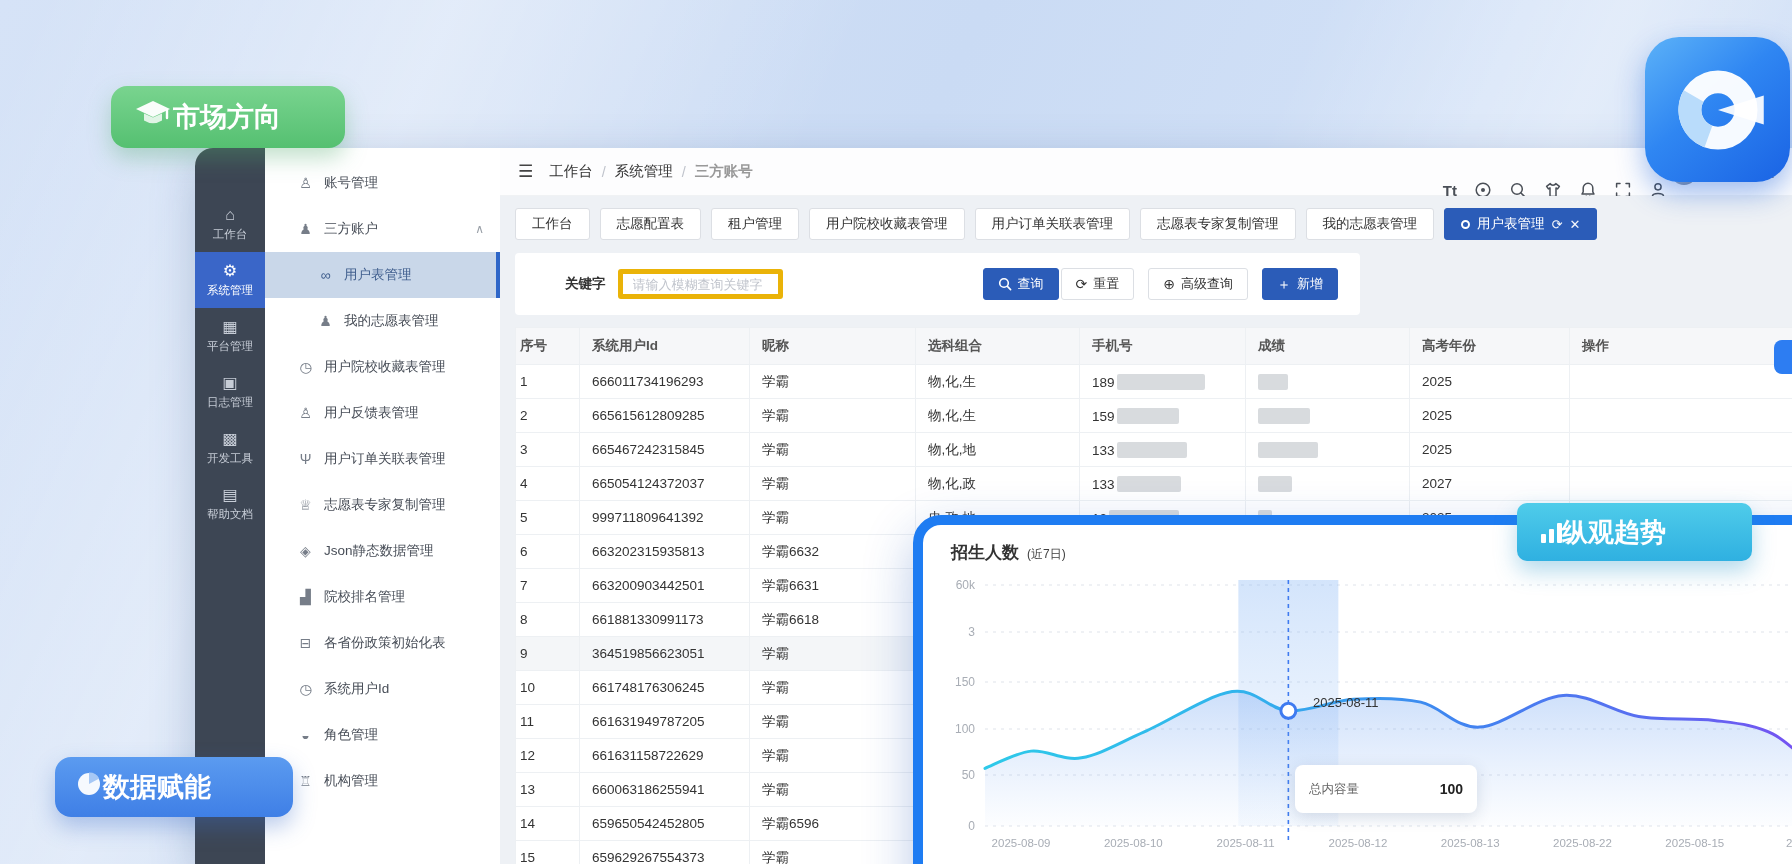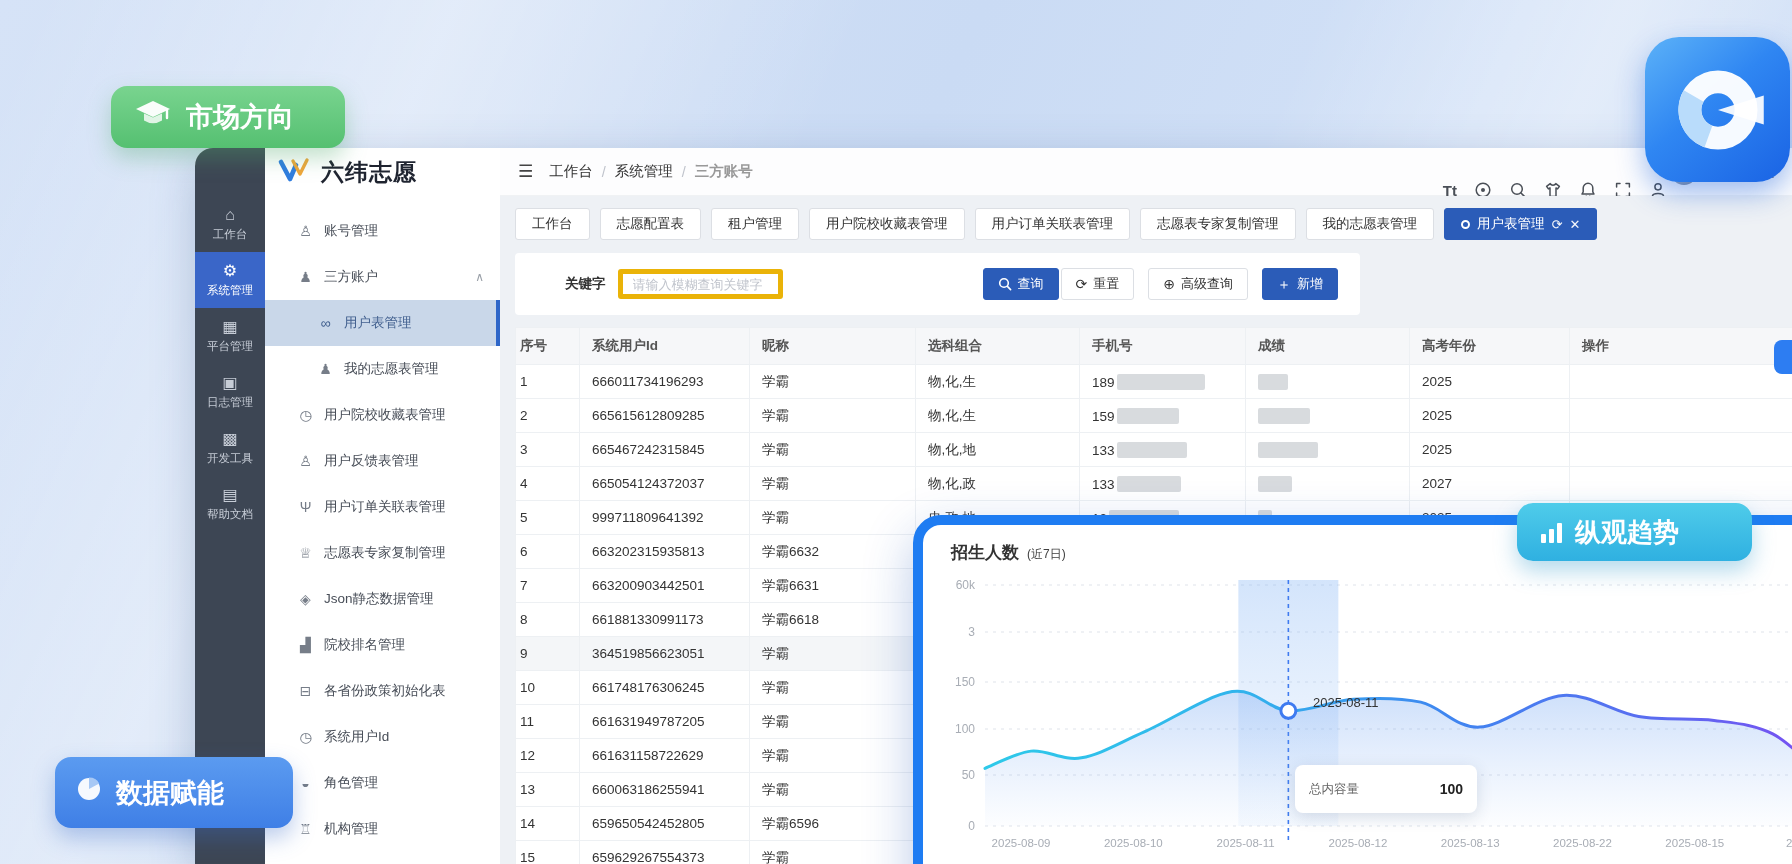--- a/index.html
+++ b/index.html
@@ -100,28 +100,28 @@
   .xlab{position:absolute;top:312px;transform:translateX(-50%);font-size:11.5px;color:#a8adb5;white-space:nowrap;z-index:2;}
   svg.chartsvg{position:absolute;left:0;top:0;z-index:1;}
   .tt-date{position:absolute;left:390px;top:170px;font-size:13px;color:#333;z-index:4;}
   .tt-card{position:absolute;left:372px;top:240px;width:182px;height:48px;background:#fff;border-radius:8px;
     box-shadow:0 4px 16px rgba(40,60,100,.16);display:flex;align-items:center;justify-content:space-between;
     padding:0 14px;box-sizing:border-box;z-index:4;}
   .tt-field{font-size:12.5px;color:#666;}
   .tt-value{font-size:14px;font-weight:bold;color:#222;}
 
   
-  .badge{position:absolute;display:flex;align-items:center;gap:13px;color:#fff;font-weight:bold;
+  .badge{position:absolute;display:flex;align-items:center;color:#fff;font-weight:bold;
     border-radius:16px;z-index:30;box-sizing:border-box;}
   #badge-market{left:111px;top:86px;width:234px;height:62px;font-size:27px;padding-left:22px;
     background:linear-gradient(180deg,#79d48f,#55c071);box-shadow:0 10px 22px rgba(80,170,110,.35);}
-  #badge-data{left:55px;top:757px;width:238px;height:71px;font-size:27px;padding-left:20px;
+  #badge-data{left:55px;top:757px;width:238px;height:60px;font-size:27px;padding-left:20px;
     background:linear-gradient(180deg,#5b9bf0,#3f7fe6);box-shadow:0 10px 22px rgba(60,110,200,.35);}
   #badge-trend{left:1517px;top:503px;width:235px;height:58px;font-size:26px;padding-left:24px;
-    border-radius:16px;z-index:40;background:linear-gradient(180deg,#4fccea,#2fb0e1);
+    border-radius:10px;z-index:40;background:linear-gradient(180deg,#4fccea,#2fb0e1);
     box-shadow:0 10px 22px rgba(40,150,200,.35);}
   .trend-bars{display:flex;align-items:flex-end;gap:3px;height:22px;}
   .trend-bars i{display:block;width:5px;background:#fff;border-radius:1px;}
 
   .app-icon{position:absolute;left:1645px;top:37px;width:145px;height:145px;border-radius:34px;z-index:35;
     background:linear-gradient(140deg,#5cb2f8 0%,#2f86f2 45%,#1a63e4 100%);
     box-shadow:0 12px 28px rgba(30,100,220,.42);display:flex;align-items:center;justify-content:center;}
 
   .edge-sliver{position:absolute;right:0;top:340px;width:18px;height:34px;background:#2d7df2;
     border-radius:8px 0 0 8px;z-index:25;}
@@ -154,29 +154,20 @@
         <span class="rail-icon">▩</span>
         <span class="rail-label">开发工具</span>
       </div>
       <div class="rail-item">
         <span class="rail-icon">▤</span>
         <span class="rail-label">帮助文档</span>
       </div>
     </div>
 
   <div class="sidebar">
-    <div class="logo-row">
-      <span>
-        <svg width="36" height="28" viewBox="0 0 36 28">
-          <path d="M4,6 L13,23 L19,9" fill="none" stroke="#2f7de0" stroke-width="4.6" stroke-linecap="round" stroke-linejoin="round"></path>
-          <path d="M16,5 L23,18 L30,4" fill="none" stroke="#f0a63a" stroke-width="3.4" stroke-linecap="round" stroke-linejoin="round"></path>
-        </svg>
-      </span>
-      <span class="logo-text">六纬志愿</span>
-    </div>
     <div class="menu" id="sidebar-menu">
         <div class="menu-item">
           <span class="mi-icon">♙</span>
           <span class="mi-label">账号管理</span>
         </div>
         <div class="menu-item">
           <span class="mi-icon">♟</span>
           <span class="mi-label">三方账户</span>
           <span class="chev">∧</span>
         </div>

